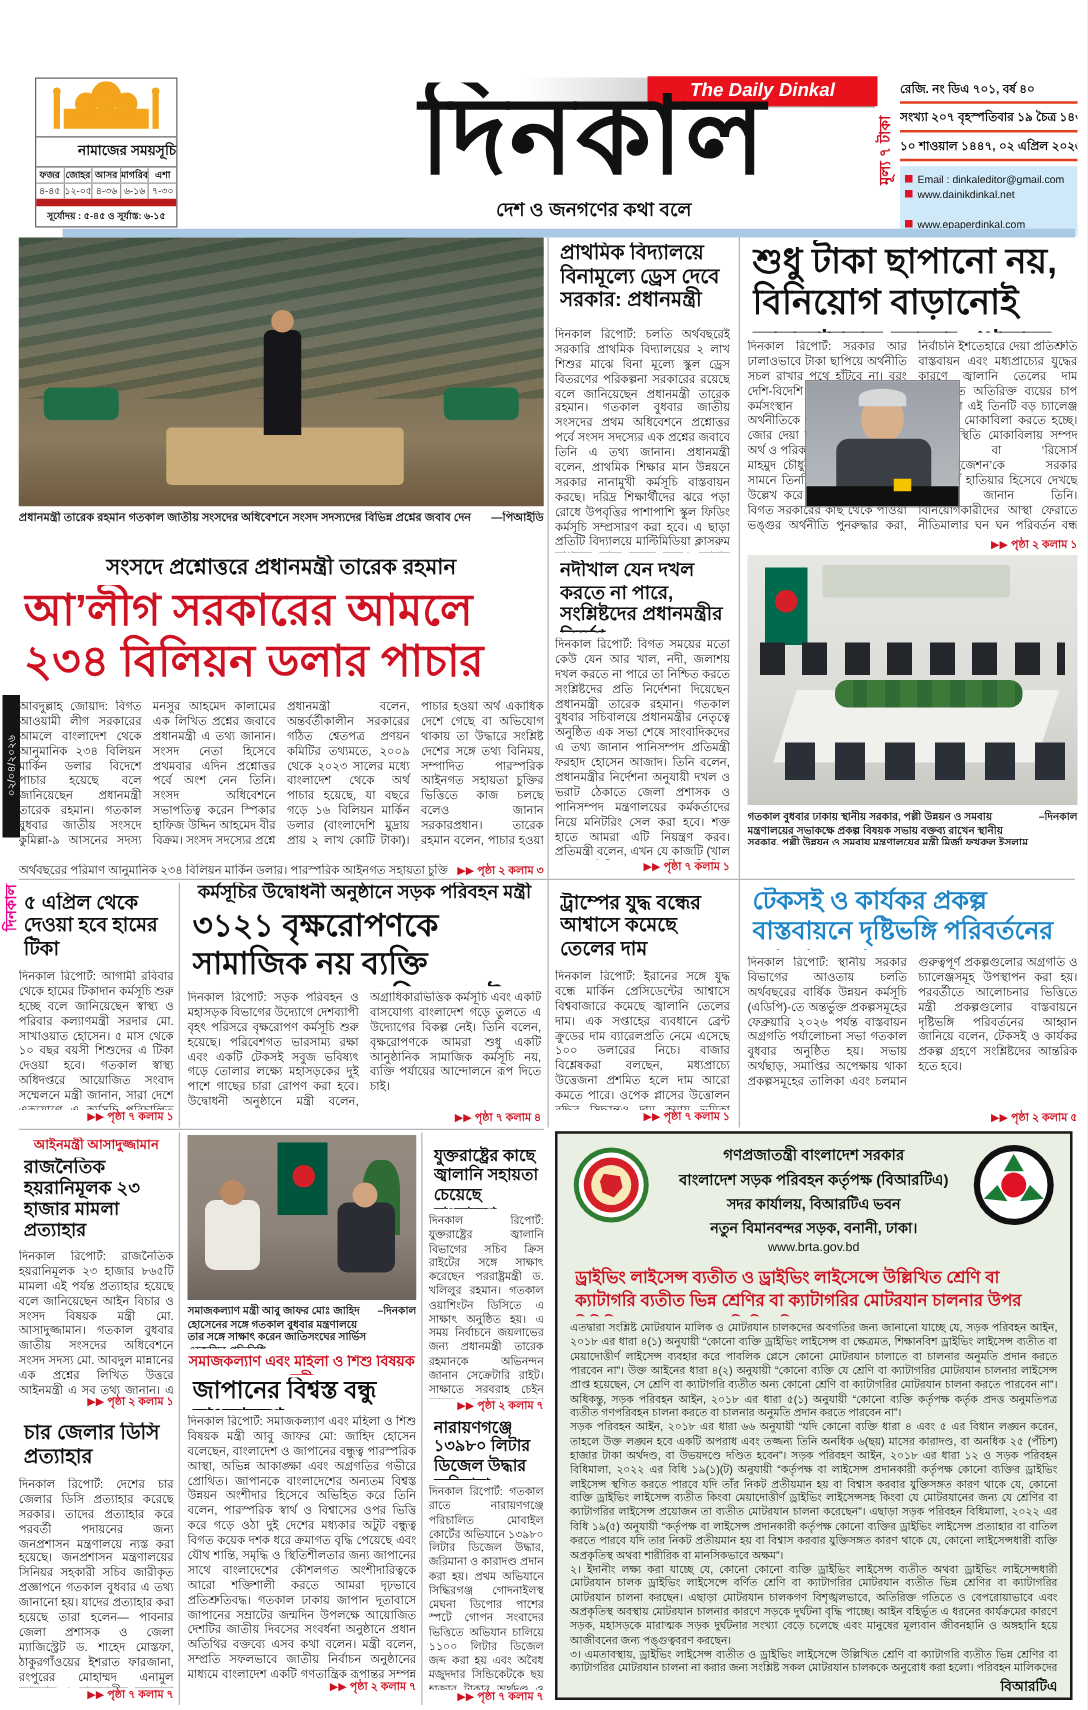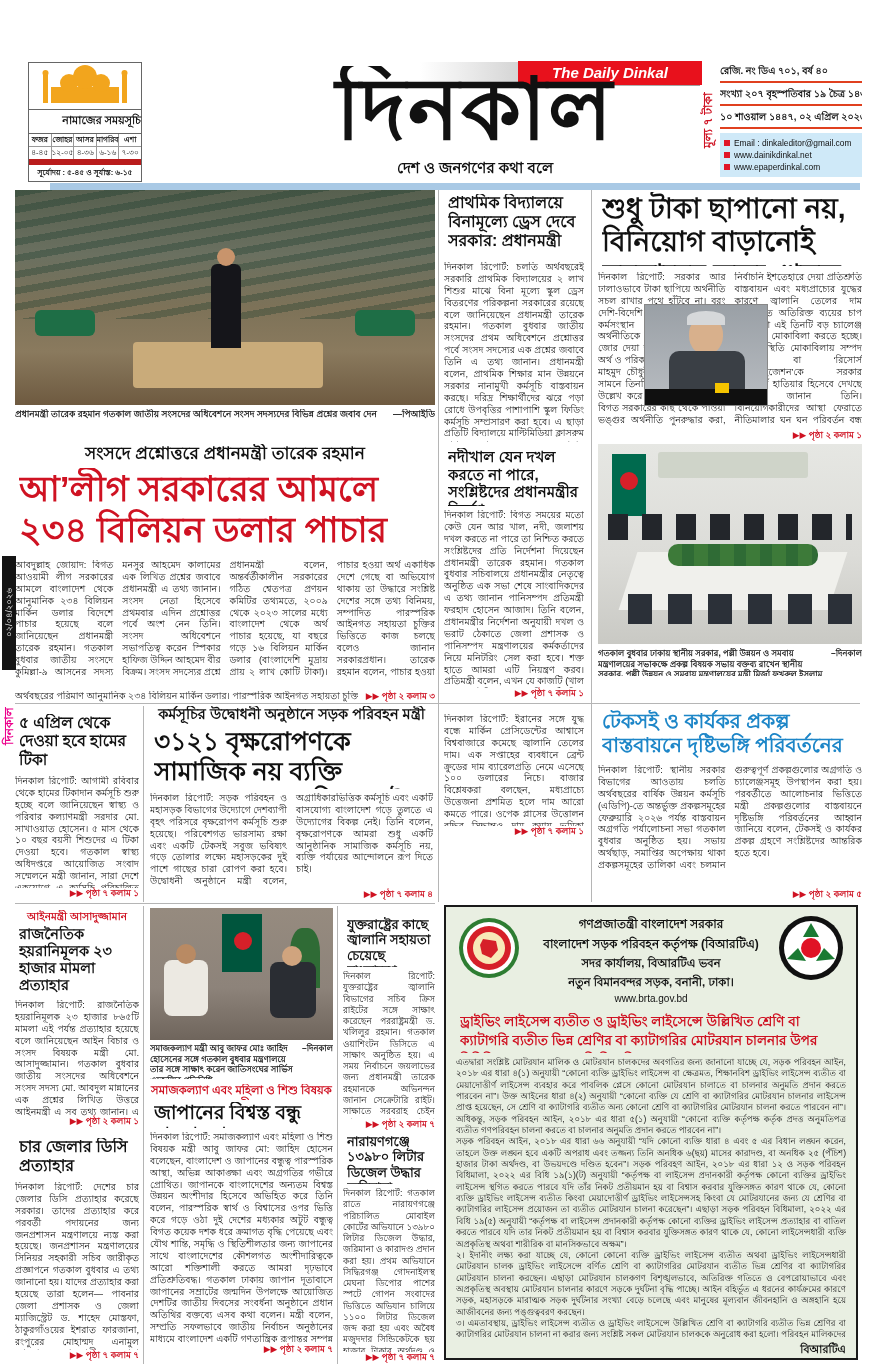--- a/index.html
+++ b/index.html
@@ -65,21 +65,21 @@
   <div class="abs" style="left:250px;top:66px;width:450px;height:92px;font-size:86px;font-weight:bold;text-align:center;line-height:1.0;letter-spacing:2px;overflow:hidden;">দিনকাল</div>
   <div class="abs" style="left:250px;top:156px;width:450px;font-size:15px;font-weight:bold;text-align:center;">দেশ ও জনগণের কথা বলে</div>
   <div class="abs vert" style="left:698px;top:70px;width:18px;height:100px;color:#cf1222;font-weight:bold;font-size:12px;">মূল্য ৭ টাকা</div>
 
   <div class="abs" style="left:720px;top:64px;width:142px;">
     <div class="edline">রেজি. নং ডিএ ৭০১, বর্ষ ৪০</div>
     <div class="edline">সংখ্যা ২০৭ বৃহস্পতিবার ১৯ চৈত্র ১৪৩২</div>
     <div class="edline">১০ শাওয়াল ১৪৪৭, ০২ এপ্রিল ২০২৬</div>
     <div style="background:#cfe9f8;padding:5px 4px;margin-top:2px;">
       <div style="font-size:8.4px;margin-bottom:2px;white-space:nowrap;overflow:hidden;"><span class="sq"></span><span>Email : dinkaleditor@gmail.com</span></div>
-      <div style="font-size:8.4px;margin-bottom:2px;white-space:nowrap;overflow:hidden;"><span class="sq"></span><span>www.dainikdinkal.net</span></div>
+      <div style="font-size:8.4px;margin-bottom:14px;white-space:nowrap;overflow:hidden;"><span class="sq"></span><span>www.dainikdinkal.net</span></div>
       <div style="font-size:8.4px;white-space:nowrap;overflow:hidden;"><span class="sq"></span><span>www.epaperdinkal.com</span></div>
     </div>
   </div>
 
   <div class="abs" style="left:50px;top:183px;width:810px;height:7px;background:#a9c9e5;"></div>
 
   <div class="abs vert" style="left:2px;top:556px;width:14px;height:114px;background:#141414;color:#fff;font-size:8.5px;line-height:14px;">০২/০৪/২০২৬</div>
   <div class="abs vert" style="left:2px;top:680px;width:14px;height:92px;color:#ec008c;font-weight:bold;font-size:12px;line-height:14px;">দিনকাল</div>
 
   <div class="photo" style="left:15px;top:190px;width:420px;height:215px;background:linear-gradient(180deg,#57604f 0%,#6a7060 30%,#7d7258 55%,#8a7a5e 75%,#6e5a40 100%);">
@@ -157,20 +157,21 @@
   </div>
 
   <div class="abs" style="left:150px;top:706px;width:283px;height:196px;">
     <div class="kicker" style="font-size:14.5px;height:19px;">কর্মসূচির উদ্বোধনী অনুষ্ঠানে সড়ক পরিবহন মন্ত্রী</div>
     <h2 class="hl" style="font-size:25px;height:62px;margin-top:2px;">৩১২১ বৃক্ষরোপণকে সামাজিক নয় ব্যক্তি আন্দোলনে রূপ দিতে চাই</h2>
     <div class="body cols2" style="height:96px;margin-top:4px;">দিনকাল রিপোর্ট: সড়ক পরিবহন ও মহাসড়ক বিভাগের উদ্যোগে দেশব্যাপী বৃহৎ পরিসরে বৃক্ষরোপণ কর্মসূচি শুরু হয়েছে। পরিবেশগত ভারসাম্য রক্ষা এবং একটি টেকসই সবুজ ভবিষ্যৎ গড়ে তোলার লক্ষ্যে মহাসড়কের দুই পাশে গাছের চারা রোপণ করা হবে। উদ্বোধনী অনুষ্ঠানে মন্ত্রী বলেন, অগ্রাধিকারভিত্তিক কর্মসূচি এবং একটি বাসযোগ্য বাংলাদেশ গড়ে তুলতে এ উদ্যোগের বিকল্প নেই। তিনি বলেন, বৃক্ষরোপণকে আমরা শুধু একটি আনুষ্ঠানিক সামাজিক কর্মসূচি নয়, ব্যক্তি পর্যায়ের আন্দোলনে রূপ দিতে চাই।</div>
     <div class="pageref">▶▶ পৃষ্ঠা ৭ কলাম ৪</div>
   </div>
 
   <div class="abs" style="left:444px;top:710px;width:140px;height:190px;">
+    <h2 class="hl" style="font-size:15.5px;height:58px;">ট্রাম্পের যুদ্ধ বন্ধের আশ্বাসে কমেছে তেলের দাম</h2>
     <div class="body" style="height:112px;margin-top:4px;">দিনকাল রিপোর্ট: ইরানের সঙ্গে যুদ্ধ বন্ধে মার্কিন প্রেসিডেন্টের আশ্বাসে বিশ্ববাজারে কমেছে জ্বালানি তেলের দাম। এক সপ্তাহের ব্যবধানে ব্রেন্ট ক্রুডের দাম ব্যারেলপ্রতি নেমে এসেছে ১০০ ডলারের নিচে। বাজার বিশ্লেষকরা বলছেন, মধ্যপ্রাচ্যে উত্তেজনা প্রশমিত হলে দাম আরো কমতে পারে। ওপেক প্লাসের উত্তোলন বৃদ্ধির সিদ্ধান্তও দাম কমায় ভূমিকা রাখছে। দেশের বাজারে এর প্রভাব পড়বে বলে আশা করা হচ্ছে।</div>
     <div class="pageref">▶▶ পৃষ্ঠা ৭ কলাম ১</div>
   </div>
 
   <div class="abs" style="left:598px;top:706px;width:264px;height:196px;">
     <h2 class="hl blue" style="font-size:20px;height:50px;">টেকসই ও কার্যকর প্রকল্প বাস্তবায়নে দৃষ্টিভঙ্গি পরিবর্তনের আহ্বান ফখরুলের</h2>
     <div class="body cols2" style="height:124px;margin-top:5px;">দিনকাল রিপোর্ট: স্থানীয় সরকার বিভাগের আওতায় চলতি অর্থবছরের বার্ষিক উন্নয়ন কর্মসূচি (এডিপি)-তে অন্তর্ভুক্ত প্রকল্পসমূহের ফেব্রুয়ারি ২০২৬ পর্যন্ত বাস্তবায়ন অগ্রগতি পর্যালোচনা সভা গতকাল বুধবার অনুষ্ঠিত হয়। সভায় অর্থছাড়, সমাপ্তির অপেক্ষায় থাকা প্রকল্পসমূহের তালিকা এবং চলমান গুরুত্বপূর্ণ প্রকল্পগুলোর অগ্রগতি ও চ্যালেঞ্জসমূহ উপস্থাপন করা হয়। পরবর্তীতে আলোচনার ভিত্তিতে মন্ত্রী প্রকল্পগুলোর বাস্তবায়নে দৃষ্টিভঙ্গি পরিবর্তনের আহ্বান জানিয়ে বলেন, টেকসই ও কার্যকর প্রকল্প গ্রহণে সংশ্লিষ্টদের আন্তরিক হতে হবে।</div>
     <div class="pageref">▶▶ পৃষ্ঠা ২ কলাম ৫</div>
   </div>
 

